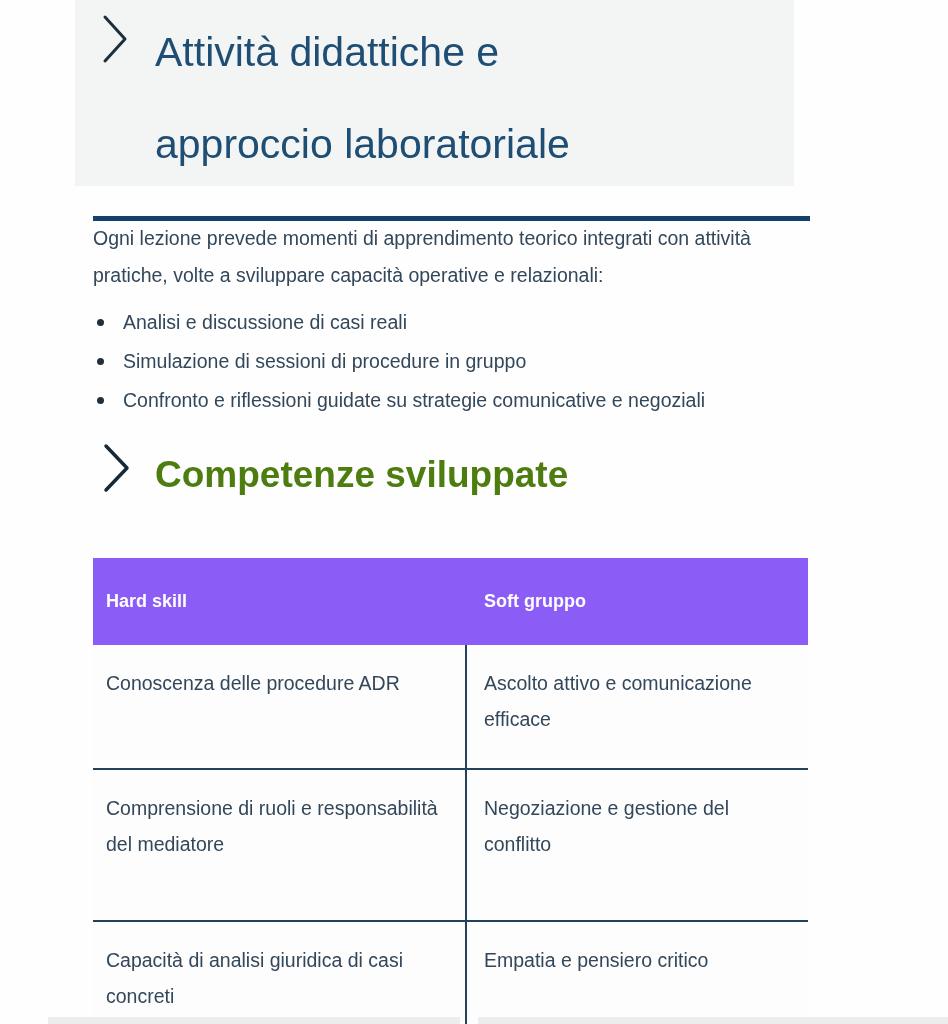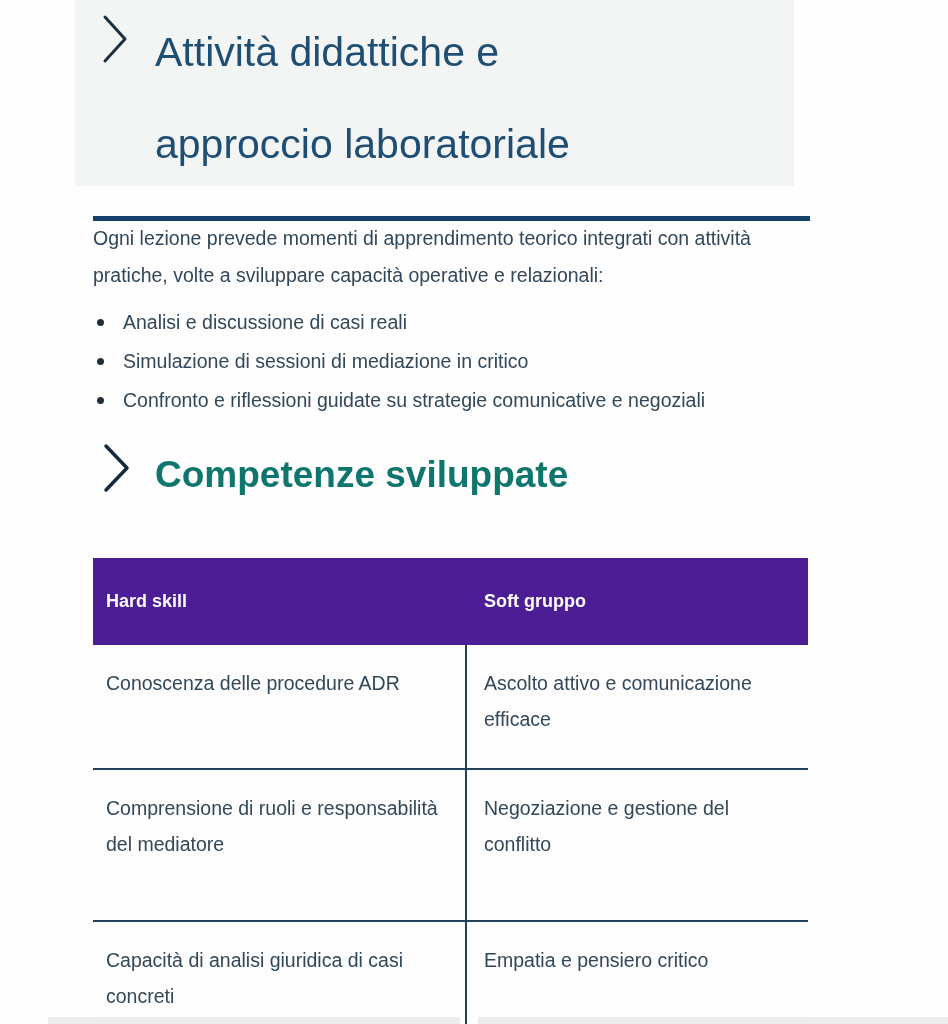--- a/index.html
+++ b/index.html
@@ -54,31 +54,31 @@
     font-size: 19.5px; line-height: 39px; color: #33475a;
   }
   .bullets li::before {
     content: ""; position: absolute; left: 4px; top: 16px;
     width: 7px; height: 7px; border-radius: 50%; background: #222f3a;
   }
 
   
   .title-h2 {
     position: absolute; left: 155px; top: 450px; width: 600px;
-    margin: 0; font-size: 37px; font-weight: 700; color: #0f766e;
+    margin: 0; font-size: 37px; font-weight: 700; color: #4d7c0f;
     line-height: 50px;
   }
 
   
   .skills-table {
     position: absolute; left: 93px; top: 558px; width: 715px;
     box-sizing: border-box;
   }
   .thead {
-    display: flex; height: 87px; background: #4c1d95;
+    display: flex; height: 87px; background: #8b5cf6;
     align-items: center;
   }
   .th {
     box-sizing: border-box; color: #ffffff;
     font-size: 18px; font-weight: 700;
   }
   .th.col1 { width: 374px; padding-left: 13px; }
   .th.col2 { width: 341px; padding-left: 17px; }
   .trow { display: flex; box-sizing: border-box; background: #fdfdfd; }
   .trow.r1 { height: 123px; }
@@ -114,21 +114,21 @@
     </svg>
   </span>
   <h1 class="title-h1">Attività didattiche e approccio laboratoriale</h1>
 
   <div class="rule"></div>
 
   <p class="intro">Ogni lezione prevede momenti di apprendimento teorico integrati con attività pratiche, volte a sviluppare capacità operative e relazionali:</p>
 
   <ul class="bullets">
     <li>Analisi e discussione di casi reali</li>
-    <li>Simulazione di sessioni di mediazione in critico</li>
+    <li>Simulazione di sessioni di procedure in gruppo</li>
     <li>Confronto e riflessioni guidate su strategie comunicative e negoziali</li>
   </ul>
 
   <span class="chev chev2">
     <svg width="30" height="52" viewBox="0 0 30 52">
       <polyline points="4,4 25,26 4,48" fill="none" stroke="#16293a" stroke-width="3.5" stroke-linecap="round" stroke-linejoin="round"></polyline>
     </svg>
   </span>
   <h2 class="title-h2">Competenze sviluppate</h2>
 

